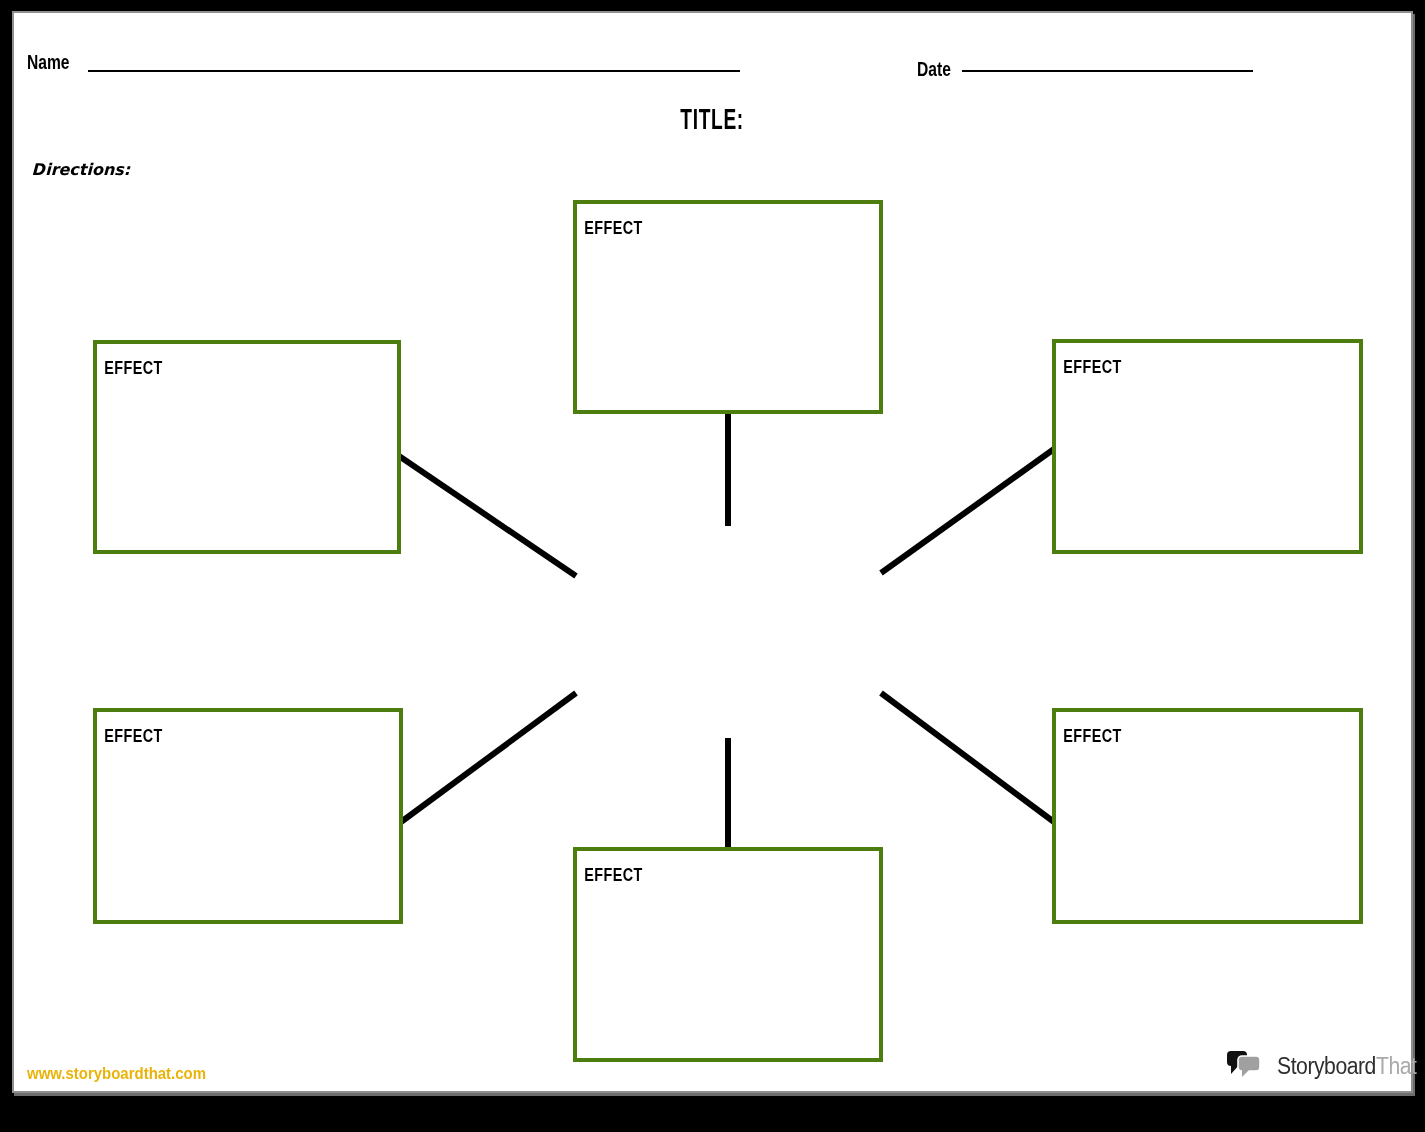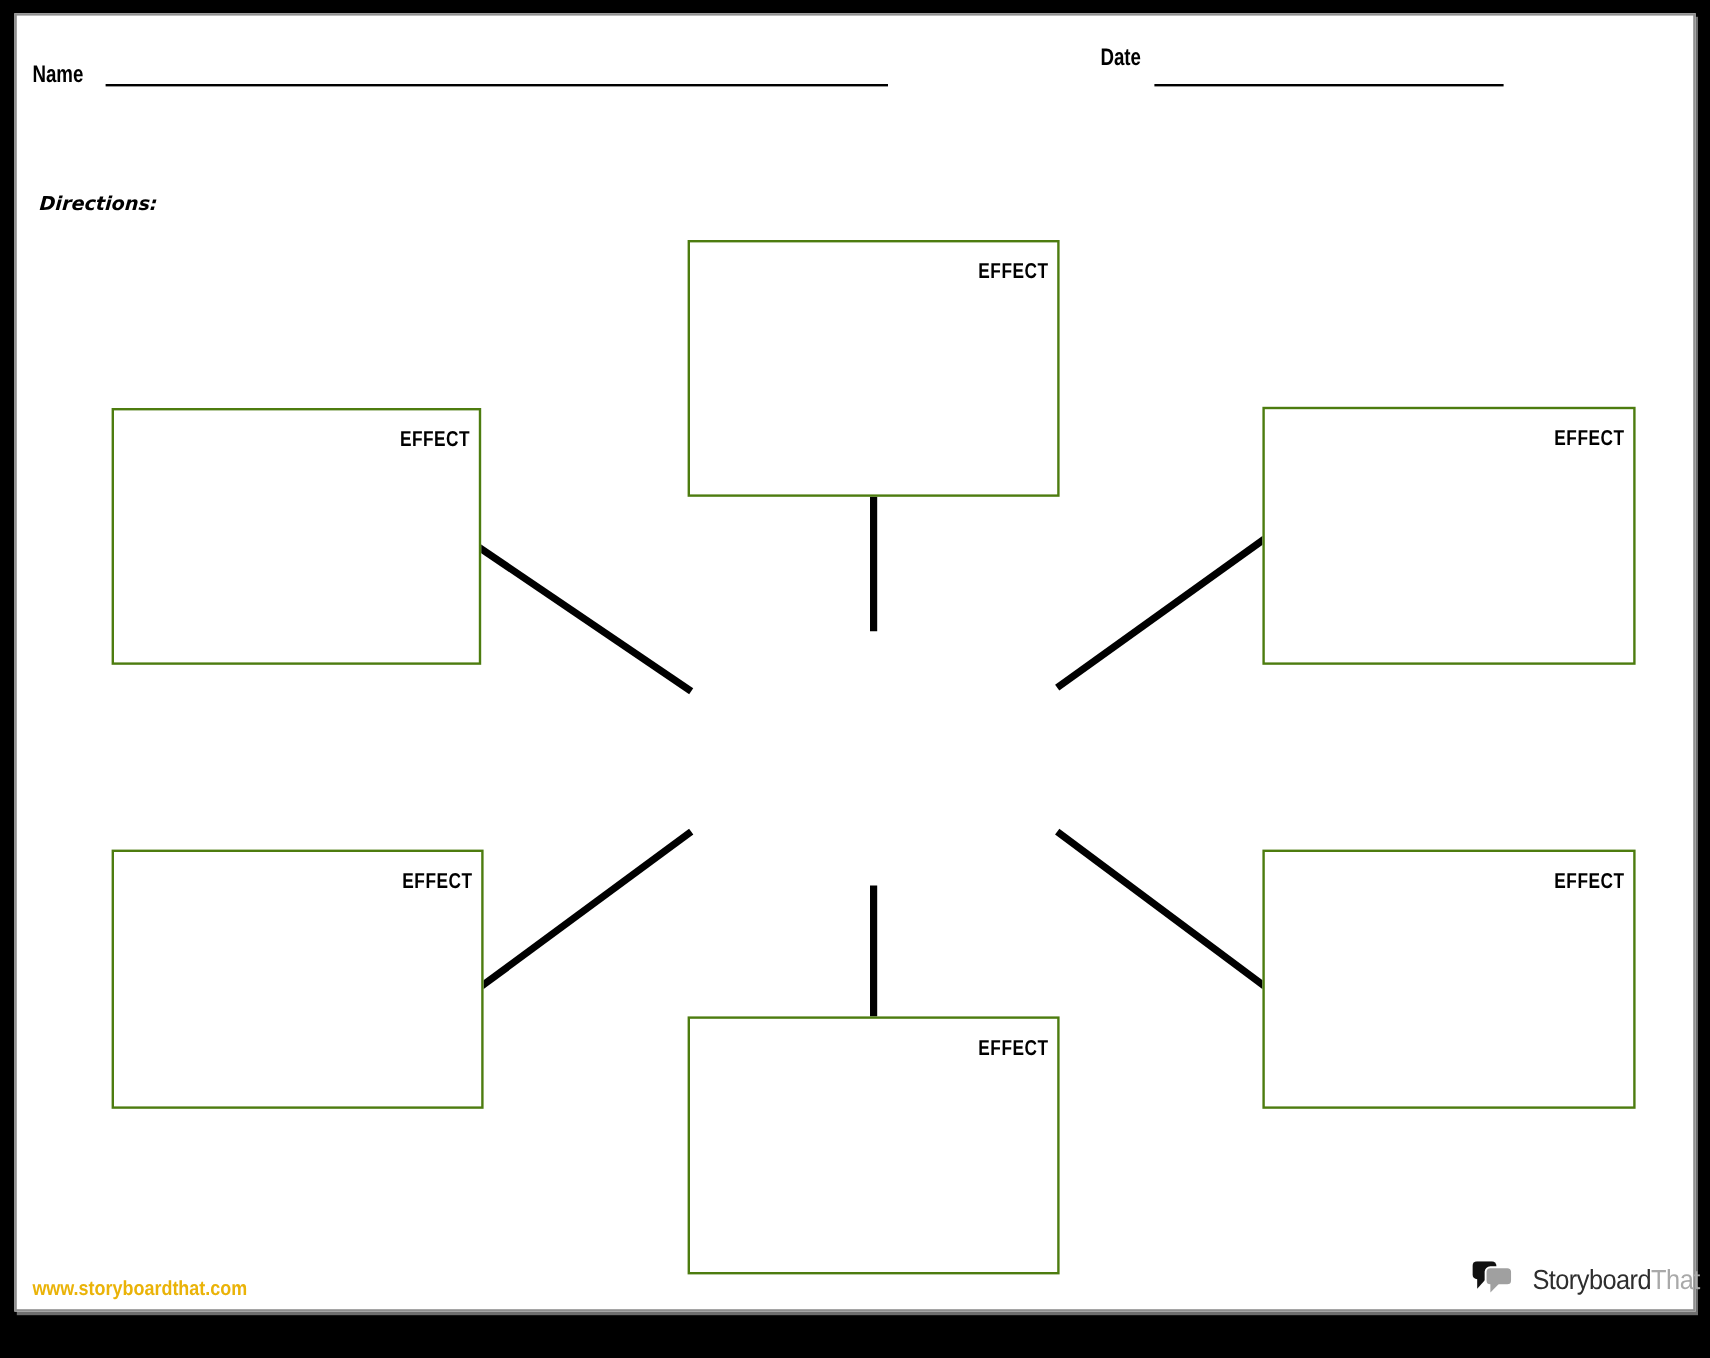--- a/index.html
+++ b/index.html
@@ -75,23 +75,23 @@
   
   svg.connectors {
     position: absolute;
     left: 0;
     top: 0;
     pointer-events: none;
   }
   .dbox {
     position: absolute;
     background: #fff;
-    border: 2px solid #4d7c0f;
+    border: 4px solid #4d7c0f;
     box-sizing: border-box;
-    text-align: right;
+    text-align: left;
   }
   .dbox .box-label {
     display: inline-block;
     margin-top: 14px;
     font-weight: 700;
     font-size: 18px;
     color: #000;
     letter-spacing: 0.5px;
     transform: scaleX(0.8);
     transform-origin: center;
@@ -134,25 +134,28 @@
 <body>
 
 <div class="canvas">
   <div class="page"></div>
 
   <div class="field-label" style="left:27px; top:51px;">
     <span class="squeeze">Name</span>
   </div>
   <div class="write-line" style="left:88px; top:70px; width:652px;"></div>
 
-  <div class="field-label" style="left:917px; top:37px;">
+  <div class="field-label" style="left:917px; top:58px;">
     <span class="squeeze">Date</span>
   </div>
   <div class="write-line" style="left:962px; top:70px; width:291px;"></div>
 
+  <div class="title">
+    <span class="squeeze">TITLE:</span>
+  </div>
 
   <div class="directions">Directions:</div>
 
   <svg class="connectors" width="1425" height="1132" viewBox="0 0 1425 1132">
     <g stroke="#000" stroke-width="6">
       <line x1="728" y1="412" x2="728" y2="526"></line>
       <line x1="728" y1="738" x2="728" y2="849"></line>
       <line x1="399" y1="456" x2="576" y2="576"></line>
       <line x1="401" y1="822" x2="576" y2="693"></line>
       <line x1="881" y1="573" x2="1054" y2="449"></line>

